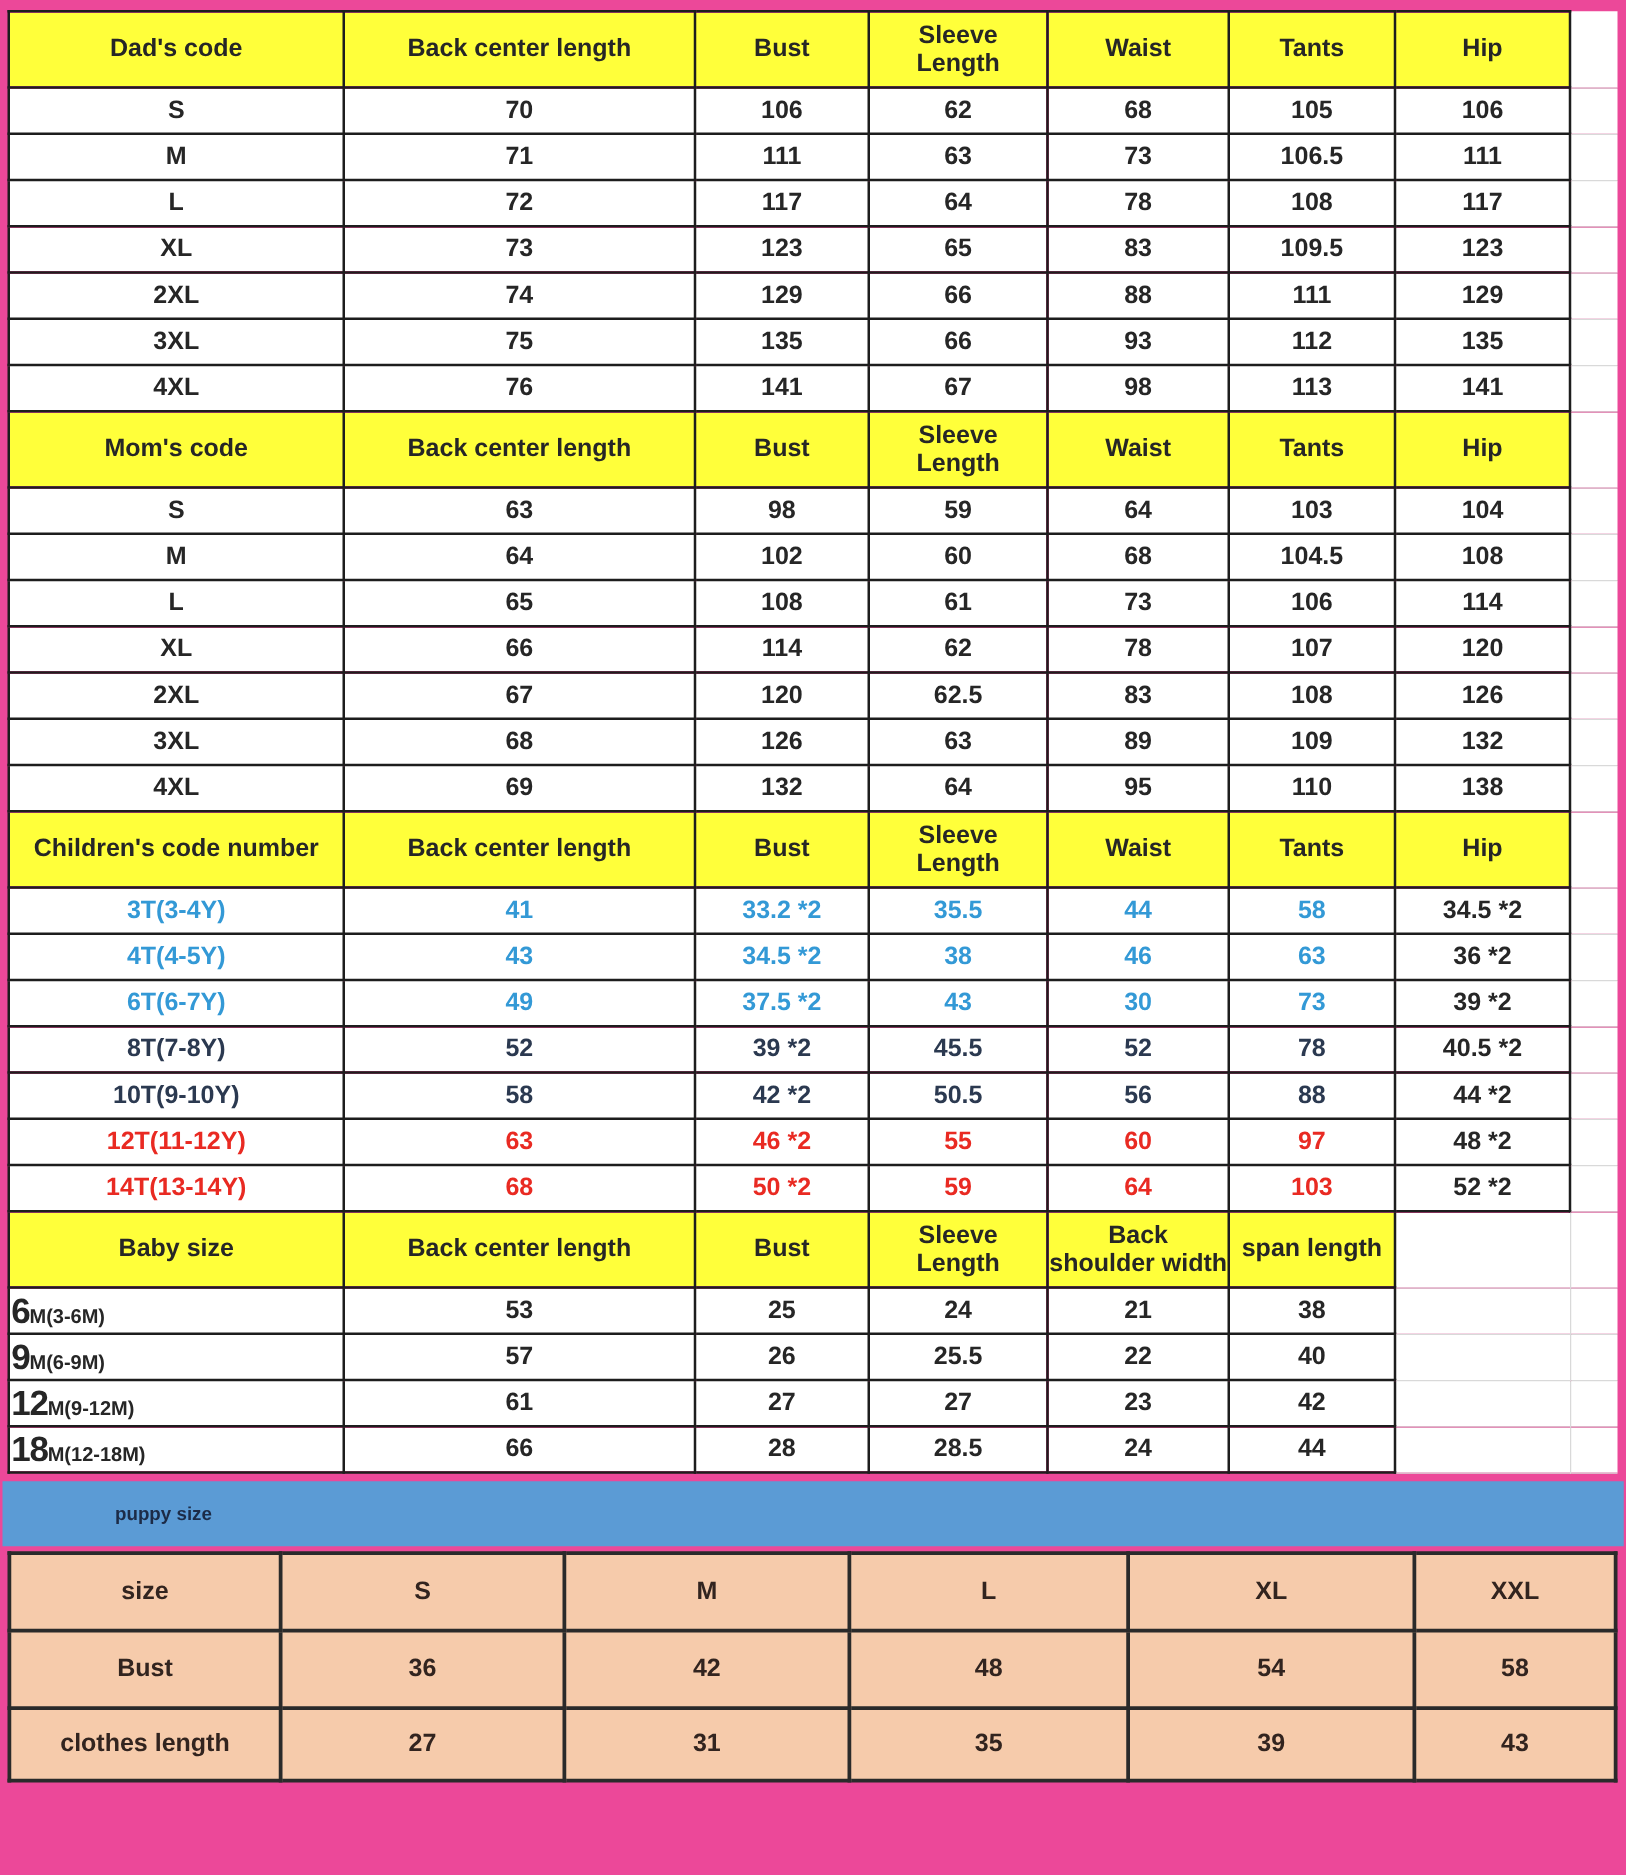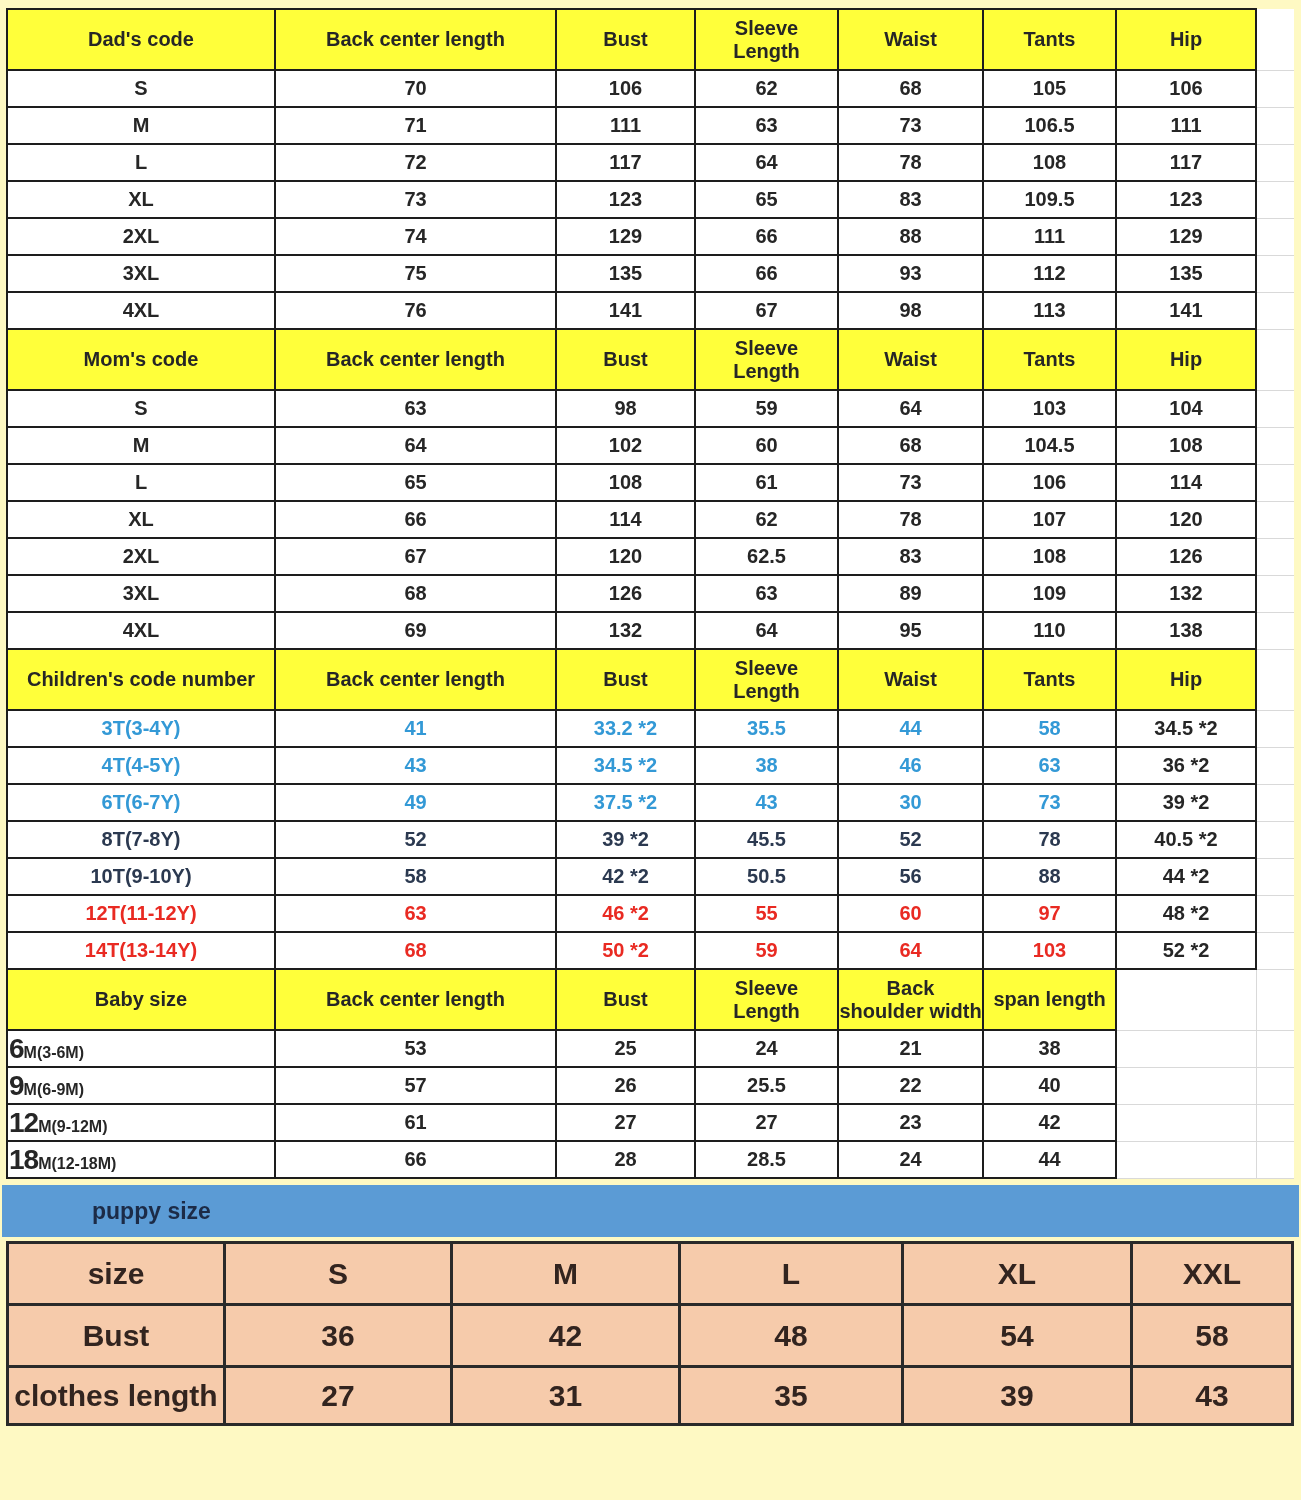--- a/index.html
+++ b/index.html
@@ -1,17 +1,17 @@
 <!DOCTYPE html>
 <html style="--header_yellow: #ffff3a; --puppy_bar_blue: #5b9bd5; --puppy_peach: #f6cbab; --text_blue: #3399d6; --text_navy: #2b3950; --text_red: #e92a22; --border_black: #1d1d1d; --grid_gray: #d9d9d9;"><head>
 <meta charset="utf-8">
 <style>
   html,body{margin:0;padding:0;background:#ffffff;}
   body{width:1301px;height:1500px;font-family:"Liberation Sans",sans-serif;}
-  .sheet{position:relative;width:1301px;height:1500px;overflow:hidden;background:#fef9c3;}
+  .sheet{position:relative;width:1301px;height:1500px;overflow:hidden;background:#ec4899;}
 
   table.main{border-collapse:collapse;table-layout:fixed;margin:8px 0 0 6px;}
   table.main td{padding:0;text-align:center;vertical-align:middle;overflow:hidden;}
   td.cell{
     border:2px solid var(--border_black);
     background:#fff;
     font-size:20px;font-weight:bold;color:#262626;
     line-height:1.12;
   }
   tr.hdr-row{height:61px;}
@@ -24,26 +24,26 @@
   .c-blue{color:var(--text_blue) !important;}
   .c-navy{color:var(--text_navy) !important;}
   .c-red{color:var(--text_red) !important;}
 
   td.baby-label{text-align:left !important;padding-left:1px !important;white-space:nowrap;}
   .baby-num{font-size:28px;font-weight:bold;letter-spacing:-1px;}
   .baby-rest{font-size:16px;font-weight:bold;}
 
   .puppy-bar{margin:6px 0 0 2px;width:1297px;height:52px;background:var(--puppy_bar_blue);
     display:flex;align-items:center;}
-  .puppy-bar .bar-title{margin-left:90px;font-size:23px;font-weight:bold;color:#1c2b47;}
+  .puppy-bar .bar-title{margin-left:90px;font-size:15px;font-weight:bold;color:#1c2b47;}
 
   table.puppy{border-collapse:collapse;table-layout:fixed;margin:4px 0 0 6px;}
   table.puppy td{padding:0;text-align:center;vertical-align:middle;
     border:3px solid #2a2a2a;background:var(--puppy_peach);
-    font-size:30px;font-weight:bold;color:#32241f;}
+    font-size:20px;font-weight:bold;color:#32241f;}
   tr.p-hdr{height:62px;} tr.p-row1{height:62px;} tr.p-row2{height:58px;}
 </style>
 </head>
 <body>
 
 <div class="sheet">
 
   <table class="main">
     <colgroup>
       <col style="width:268px">

